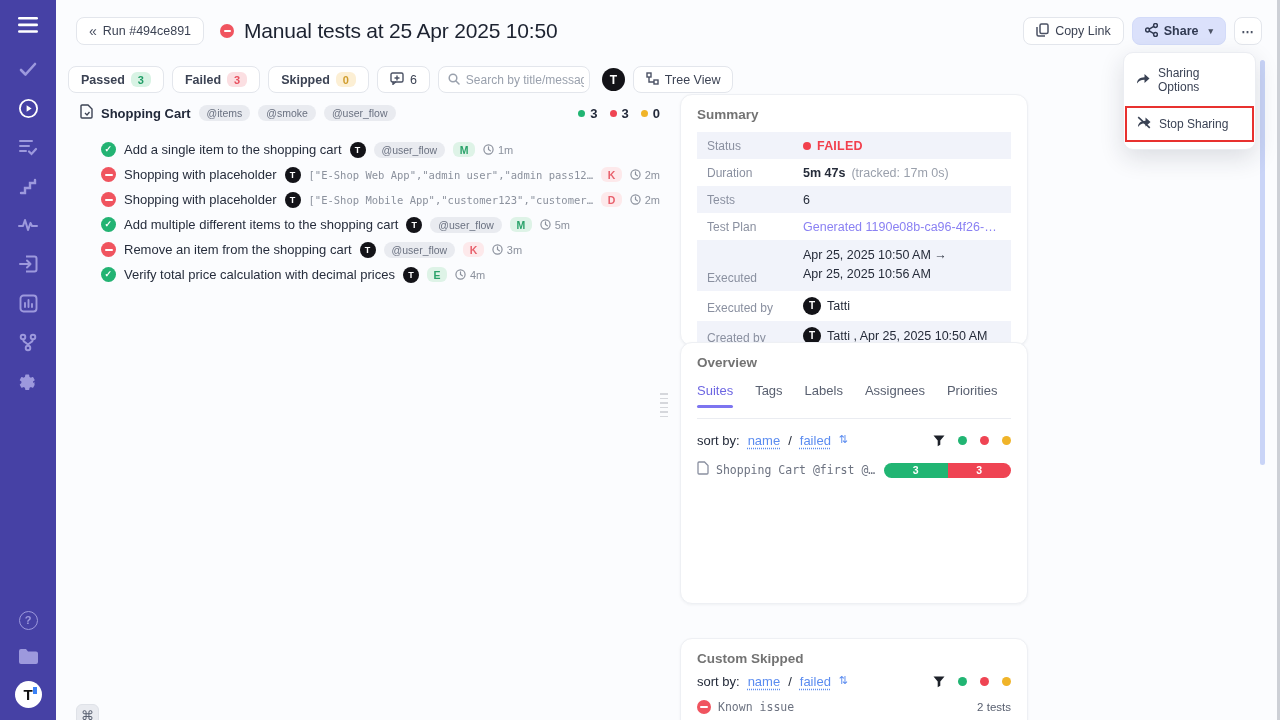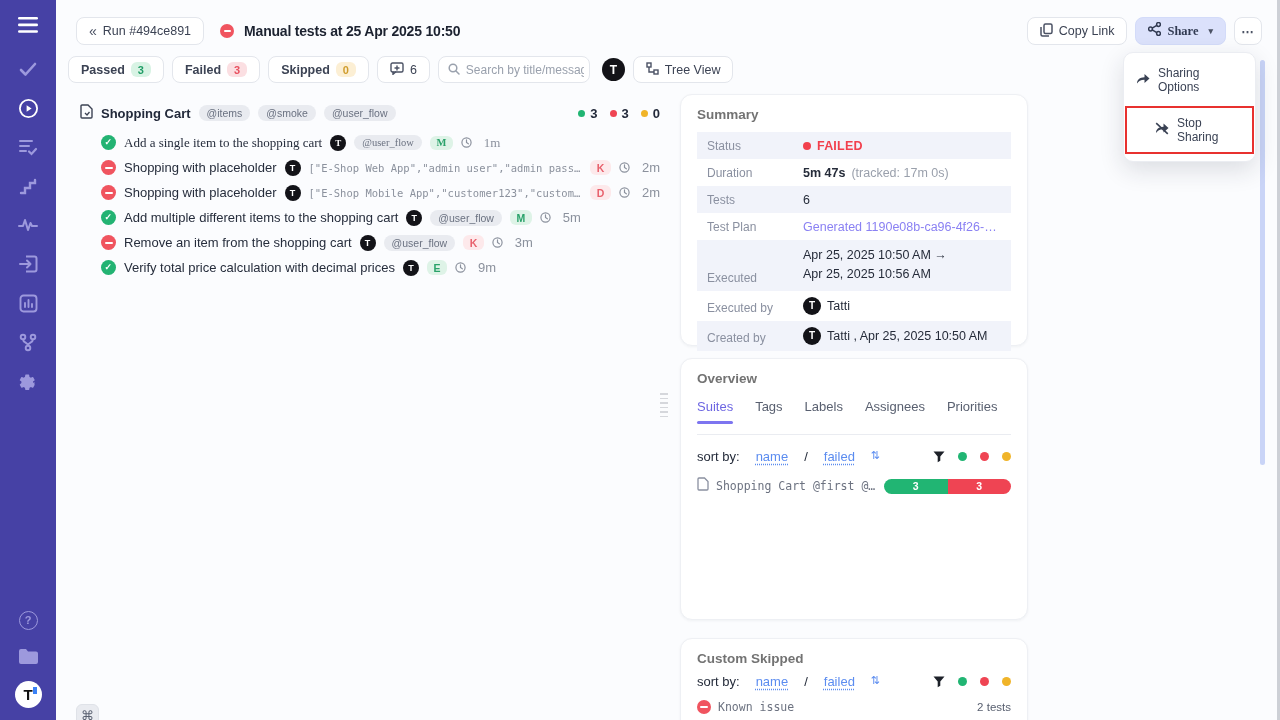--- a/index.html
+++ b/index.html
@@ -23,28 +23,28 @@
   .sb-avatar::after { content:""; position:absolute; right:5px; top:6px; width:4px; height:7px; background:#3b82f6; }
 
   
   .btn { display:inline-flex; align-items:center; gap:6px; height:28px; padding:0 12px;
          background:#fff; border:1px solid #e3e6ec; border-radius:8px; font-size:12.5px;
          color:#3c4354; font-weight:500; cursor:pointer; white-space:nowrap; }
   .topbar-left { position:absolute; left:76px; top:17px; display:flex; align-items:center; gap:10px; }
   .back-caret { color:#4b5264; font-size:14px; }
   .fail-dot { width:14px; height:14px; border-radius:50%; background:#f0545f; position:relative; margin-left:6px; }
   .fail-dot::after { content:""; position:absolute; left:3.5px; top:6px; width:7px; height:2px; background:#fff; border-radius:1px; }
-  .page-title { font-size:14px; font-weight:700; color:#1c2230; letter-spacing:-0.2px; }
+  .page-title { font-size:21px; font-weight:400; color:#1c2230; letter-spacing:-0.2px; }
   .topbar-right { position:absolute; right:18px; top:17px; display:flex; gap:8px; align-items:center; }
-  .btn-share { background:#dbe1fb; border:1px solid #d3dbf9; font-weight:600; color:#313a52;font-family:Liberation Serif, serif; }
+  .btn-share { background:#dbe1fb; border:1px solid #d3dbf9; font-weight:600; color:#313a52; }
   .btn-more { width:28px; justify-content:center; padding:0; font-weight:700; letter-spacing:1px; color:#4b5264; }
   .caret-down { font-size:9px; color:#4b5264; margin-left:4px; }
 
   
-  .filterbar { position:absolute; left:68px; top:56px; display:flex; gap:8px; align-items:center; }
+  .filterbar { position:absolute; left:68px; top:66px; display:flex; gap:8px; align-items:center; }
   .chip { height:27px; }
   .chip b { font-weight:600; }
   .cnt { font-size:11px; font-weight:700; padding:1.5px 7px; border-radius:6px; }
   .cnt.green { background:#d8f3e4; color:#219d66; }
   .cnt.red { background:#fbdfe2; color:#e8505f; }
   .cnt.yellow { background:#fcefd4; color:#cf9c2c; }
   .search { display:inline-flex; align-items:center; gap:6px; height:27px; width:152px; padding:0 9px;
             background:#fff; border:1px solid #e3e6ec; border-radius:8px; }
   .search input { border:none; outline:none; width:118px; font-size:12px; color:#3c4354; background:transparent; font-family:inherit; }
   .search input::placeholder { color:#9aa1ad; }
@@ -67,21 +67,21 @@
   .st.failed { background:#f0545f; }
   .st.failed::after { content:""; position:absolute; left:3.5px; top:6.5px; width:8px; height:2px; background:#fff; border-radius:1px; }
   .tname { font-size:13px; color:#262d3c; white-space:nowrap; }
   .tavatar { width:16px; height:16px; border-radius:50%; background:#131318; color:#fff; font-size:9px; font-weight:700;
              display:flex; align-items:center; justify-content:center; flex:0 0 auto; }
   .code { font-family:"DejaVu Sans Mono", monospace; font-size:10.5px; color:#8b919d; white-space:nowrap;
           overflow:hidden; text-overflow:ellipsis; max-width:305px; }
   .lbadge { font-size:10.5px; font-weight:700; padding:1.5px 6.5px; border-radius:6px; }
   .lbadge.green { background:#def3e7; color:#2aa26a; }
   .lbadge.red { background:#fde9eb; color:#e8606c; }
-  .dur { display:flex; align-items:center; gap:12px; color:#8b919d; font-size:13px; }
+  .dur { display:flex; align-items:center; gap:4px; color:#8b919d; font-size:11px; }
 
   
   .grip { position:absolute; left:660px; top:393px; display:flex; flex-direction:column; gap:3px; cursor:col-resize; }
   .grip i { display:block; width:8px; height:1.5px; background:#d5d7dc; }
 
   
   .card { position:absolute; left:680px; width:348px; background:#fff; border:1px solid #eef0f4;
           border-radius:12px; box-shadow:0 1px 3px rgba(25,35,60,.05); padding:12px 16px; }
   .card h3 { font-size:13.5px; font-weight:700; color:#737373; }
   .summary-card { top:94px; height:252px; }
@@ -92,26 +92,26 @@
   .srow .val { font-size:12.5px; color:#262c3a; font-weight:500; display:flex; align-items:center; gap:6px; min-width:0; }
   .status-failed { color:#f2404d; font-weight:700; letter-spacing:.2px; display:flex; align-items:center; gap:6px; }
   .status-failed::before { content:""; width:8px; height:8px; border-radius:50%; background:#f2404d; }
   .muted { color:#9aa0ac; font-weight:400; }
   .plan-link { color:#8a81f3; text-decoration:underline dotted; text-underline-offset:3px; white-space:nowrap;
                overflow:hidden; text-overflow:ellipsis; max-width:215px; cursor:pointer; }
   .two-line { line-height:1.55; }
   .sm-avatar { width:18px; height:18px; border-radius:50%; background:#131318; color:#fff; font-size:10px; font-weight:700;
                display:flex; align-items:center; justify-content:center; flex:0 0 auto; }
 
-  .overview-card { top:358px; height:262px; }
+  .overview-card { top:342px; height:262px; }
   .tabs { display:flex; gap:22px; margin-top:13px; border-bottom:1px solid #eaecf1; padding-bottom:20px; }
   .tab { font-size:13px; color:#596070; cursor:pointer; position:relative; }
   .tab.active { color:#6d66e2; font-weight:500; }
   .tab.active::after { content:""; position:absolute; left:0; right:0; bottom:-9.5px; height:3px; border-radius:2px; background:#7d75f0; }
-  .sortrow { display:flex; margin-top:14px; font-size:13px; color:#242b3a; gap:16px; }
+  .sortrow { display:flex; margin-top:14px; font-size:13px; color:#242b3a; gap:8px; }
   .slink { color:#5b8cf0; text-decoration:underline dotted; text-underline-offset:3px; cursor:pointer; }
   .sorticon { color:#5b8cf0; font-size:11px; cursor:pointer; }
   .legend { margin-left:auto; display:flex; align-items:center; gap:13px; }
   .legend .dot { width:9px; height:9px; cursor:pointer; }
   .funnel { cursor:pointer; display:flex; }
   .ov-row { display:flex; align-items:center; gap:7px; margin-top:13px; }
   .mono { font-family:"DejaVu Sans Mono", monospace; font-size:11.5px; color:#6c7280; white-space:nowrap;
           overflow:hidden; text-overflow:ellipsis; }
   .bar { margin-left:auto; display:flex; width:127px; height:15px; border-radius:8px; overflow:hidden; flex:0 0 auto; }
   .bar span { flex:1; color:#fff; font-size:10.5px; font-weight:700; display:flex; align-items:center; justify-content:center; }
@@ -122,21 +122,21 @@
   .cs-min { width:14px; height:14px; border-radius:50%; background:#f0545f; position:relative; flex:0 0 auto; }
   .cs-min::after { content:""; position:absolute; left:3px; top:6px; width:8px; height:2px; background:#fff; border-radius:1px; }
   .cs-count { margin-left:auto; font-size:11.5px; color:#596070; }
   .custom-card .sortrow { margin-top:8px; }
 
   
   .share-menu { position:absolute; left:1123px; top:52px; width:133px; background:#fff; border:1px solid #ebedf2;
                 border-radius:10px; box-shadow:0 8px 24px rgba(25,35,60,.14); padding:4px 0 4px; z-index:50; }
   .menu-item { display:flex; align-items:center; gap:8px; font-size:12px; color:#3a4254; font-weight:500;
                padding:9px 12px; cursor:pointer; }
-  .menu-item.annotated { border:2px solid #e8312f; margin:3px 1px 3px; padding:8px 28px; }
+  .menu-item.annotated { border:2px solid #e8312f; margin:3px 1px 3px; padding:8px 10px; }
 
   
   .scroll-thumb { position:absolute; left:1260px; top:60px; width:5px; height:405px; background:#c9d4f7; border-radius:3px; cursor:pointer; }
   .edge-strip { position:absolute; right:0; top:0; width:3px; height:720px; background:#cdd0d6; }
   .cmd-chip { position:absolute; left:76px; top:704px; width:23px; height:22px; background:#e9ebf0; border:1px solid #dfe2e8;
               border-radius:6px; color:#596070; font-size:13px; display:flex; align-items:center; justify-content:center; }
 </style>
 </head>
 <body>
 
@@ -315,21 +315,21 @@
           <span class="dot r"></span>
           <span>3</span>
         </span>
       <span class="sc">
           <span class="dot y"></span>
           <span>0</span>
         </span>
     </span>
   </div>
 
-  <div class="test-row" style="margin-top:5px;font-family:Liberation Serif, serif;">
+  <div class="test-row" style="margin-top:12px;">
     <span class="st passed"></span>
     <span class="tname">Add a single item to the shopping cart</span>
     <span class="tavatar">T</span>
     <span class="tagpill">@user_flow</span>
     <span class="lbadge green">M</span>
     <span class="dur">
       <svg width="11" height="11" viewBox="0 0 12 12" fill="none" stroke="currentColor" stroke-width="1.3">
           <circle cx="6" cy="6" r="5"></circle>
           <path d="M6 3.2V6l2 1.4" stroke-linecap="round"></path>
         </svg>
@@ -400,21 +400,21 @@
   <div class="test-row">
     <span class="st passed"></span>
     <span class="tname">Verify total price calculation with decimal prices</span>
     <span class="tavatar">T</span>
     <span class="lbadge green">E</span>
     <span class="dur">
       <svg width="11" height="11" viewBox="0 0 12 12" fill="none" stroke="currentColor" stroke-width="1.3">
           <circle cx="6" cy="6" r="5"></circle>
           <path d="M6 3.2V6l2 1.4" stroke-linecap="round"></path>
         </svg>
-      <span>9m</span>
+      <span>4m</span>
     </span>
   </div>
 </section>
 
 <div class="grip">
     <i></i>
     <i></i>
     <i></i>
     <i></i>
     <i></i>

